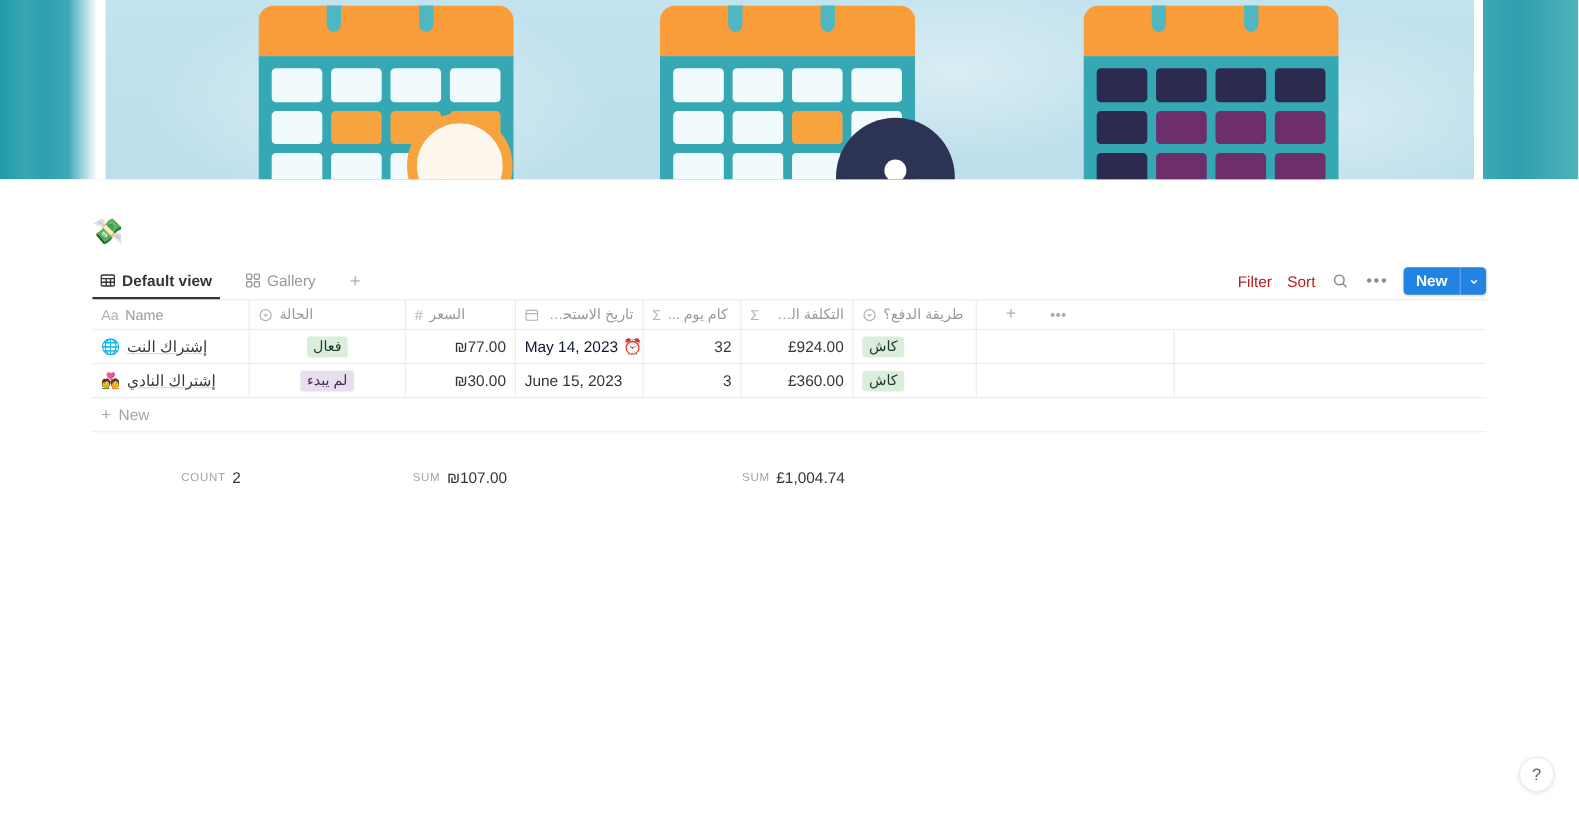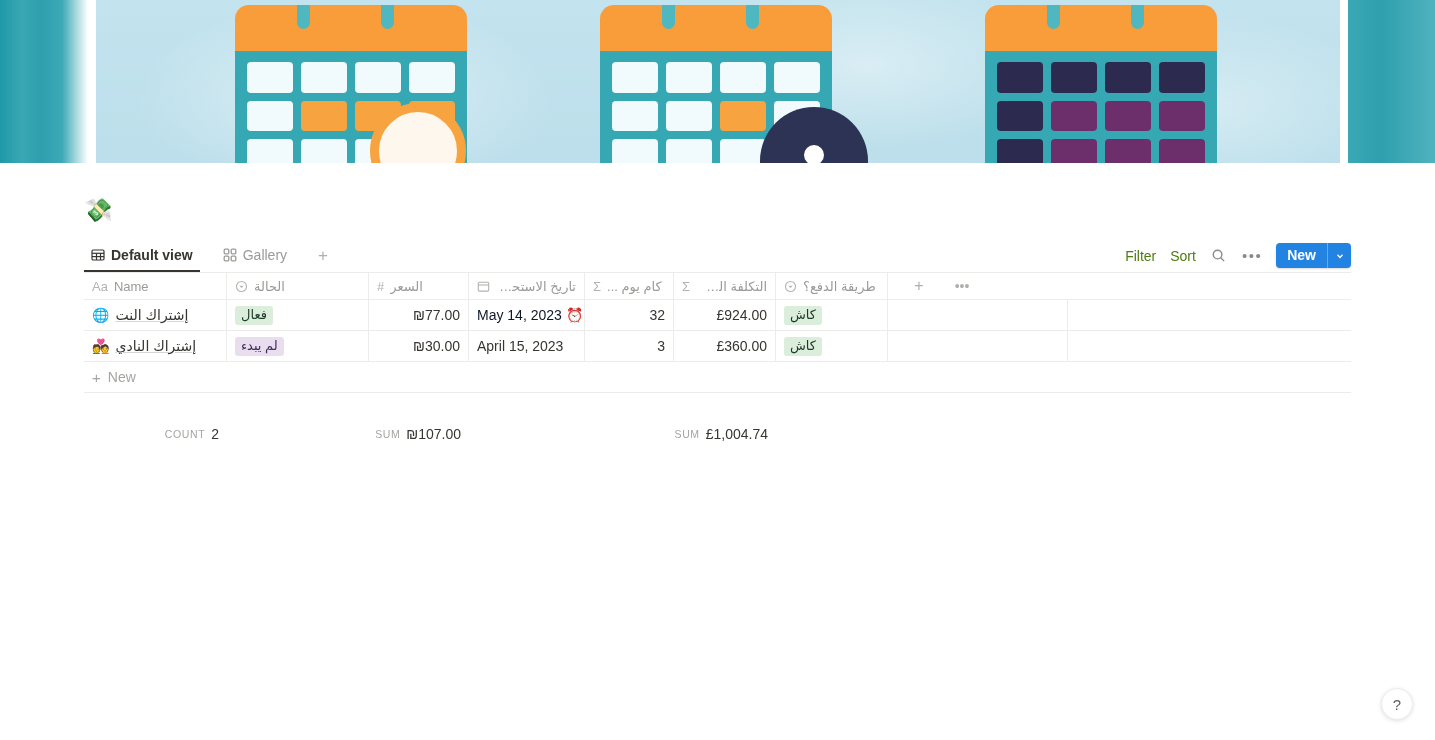--- a/index.html
+++ b/index.html
@@ -116,21 +116,21 @@
     display: flex; align-items: center; gap: 6px;
     padding: 4px 7px 7px 7px;
     font-size: 14px; color: #9b9a97; cursor: pointer;
     border-bottom: 2px solid transparent;
   }
   .tab.active { color: #37352f; font-weight: 600; border-bottom: 2px solid #37352f; }
   .tab .ico { display: inline-flex; width: 14px; height: 14px; }
   .tab-add { padding: 4px 8px 7px 8px; color: #b0afab; font-size: 17px; cursor: pointer; line-height: 14px; }
 
   .tools { display: flex; align-items: center; gap: 14px; padding-bottom: 4px; }
-  .tool-text { font-size: 14px; color: #4d7c0f; cursor: pointer; }
+  .tool-text { font-size: 14px; color: #b91c1c; cursor: pointer; }
   .tool-ico { width: 18px; height: 18px; color: #8c8b87; cursor: pointer; display: flex; align-items: center; justify-content: center; }
   .dots { letter-spacing: 1.5px; font-size: 15px; color: #8c8b87; cursor: pointer; line-height: 10px; }
   .newbtn {
     display: flex; align-items: stretch; border-radius: 4px; overflow: hidden;
     background: #2383e2; color: #fff; cursor: pointer;
     box-shadow: 0 1px 2px rgba(0,0,0,.15);
   }
   .newbtn .label {
     padding: 4px 11px 5px 11px; font-size: 14px; font-weight: bold;
   }
@@ -154,21 +154,21 @@
     border-right: 1px solid #ececeb;
     padding: 0 8px; height: 100%;
     overflow: hidden; white-space: nowrap;
   }
   .hcell { color: #9b9a97; font-size: 13px; gap: 6px; }
   .hcell .hicon { color: #b4b3b0; display: inline-flex; align-items: center; }
   .hcell .hlabel { overflow: hidden; text-overflow: ellipsis; }
   .hcell.rtl { direction: rtl; justify-content: flex-end; }
 
   .c-name   { width: 143px; }
-  .c-status { width: 142px; }
+  .c-status { width: 142px; justify-content: center; }
   .c-price  { width: 100px; }
   .c-date   { width: 116px; }
   .c-days   { width: 89px; }
   .c-annual { width: 102px; }
   .c-pay    { width: 112px; }
   .c-notes  { width: 180px; }
   .c-rest   { width: 283px; border-right: none; }
 
   .name-cell { direction: rtl; justify-content: flex-end; gap: 6px; }
   .name-cell .emoji { font-size: 14px; }
@@ -436,21 +436,21 @@
     <div class="trow drow">
       <div class="cell c-name name-cell">
         <span class="ntext">إشتراك النادي</span>
         <span class="emoji">💑</span>
       </div>
       <div class="cell c-status">
         <span class="tag tag-purple">لم يبدء</span>
       </div>
       <div class="cell c-price num">₪30.00</div>
       <div class="cell c-date">
-        <span class="date-plain">April 15, 2023</span>
+        <span class="date-plain">June 15, 2023</span>
       </div>
       <div class="cell c-days num">3</div>
       <div class="cell c-annual num">£360.00</div>
       <div class="cell c-pay">
         <span class="tag tag-green">كاش</span>
       </div>
       <div class="cell c-notes"></div>
       <div class="cell c-rest"></div>
     </div>
 

